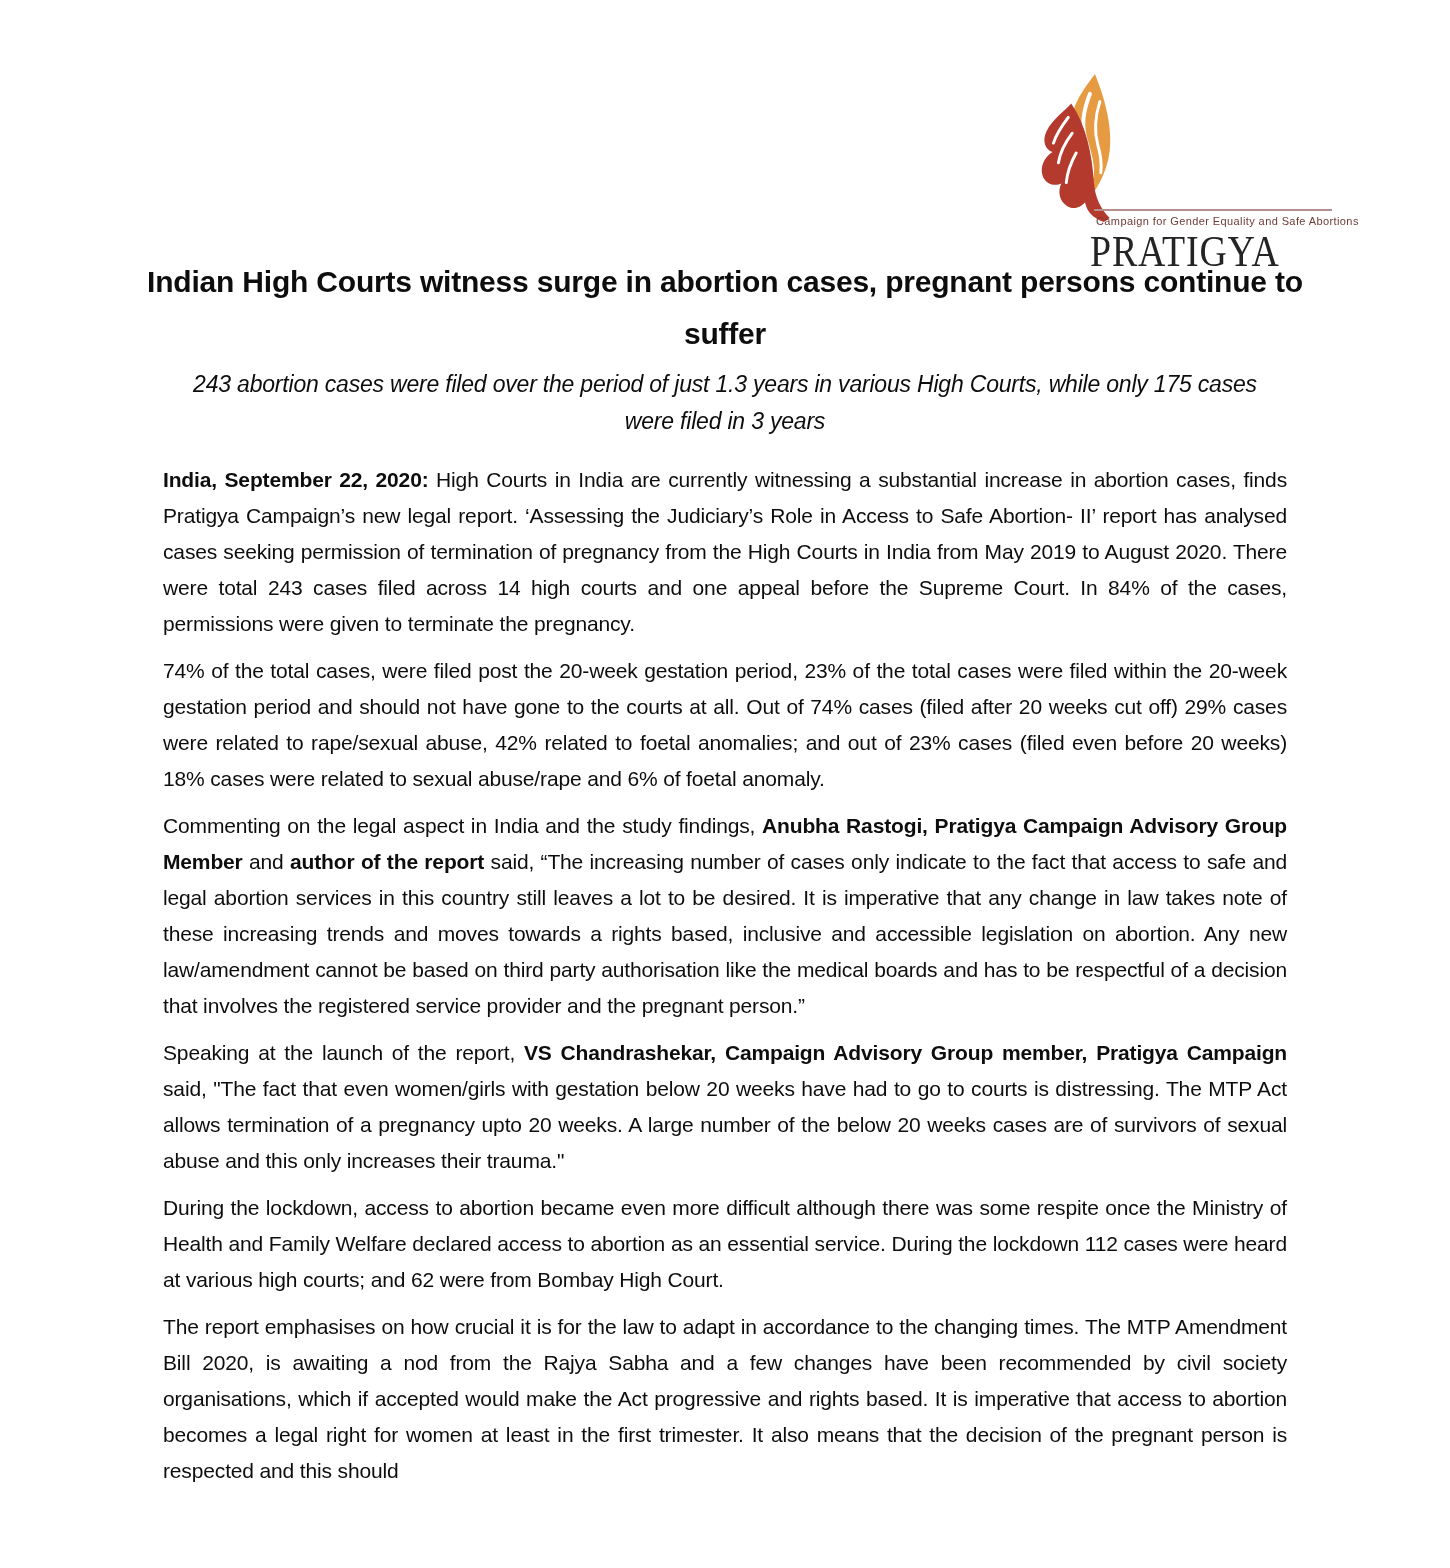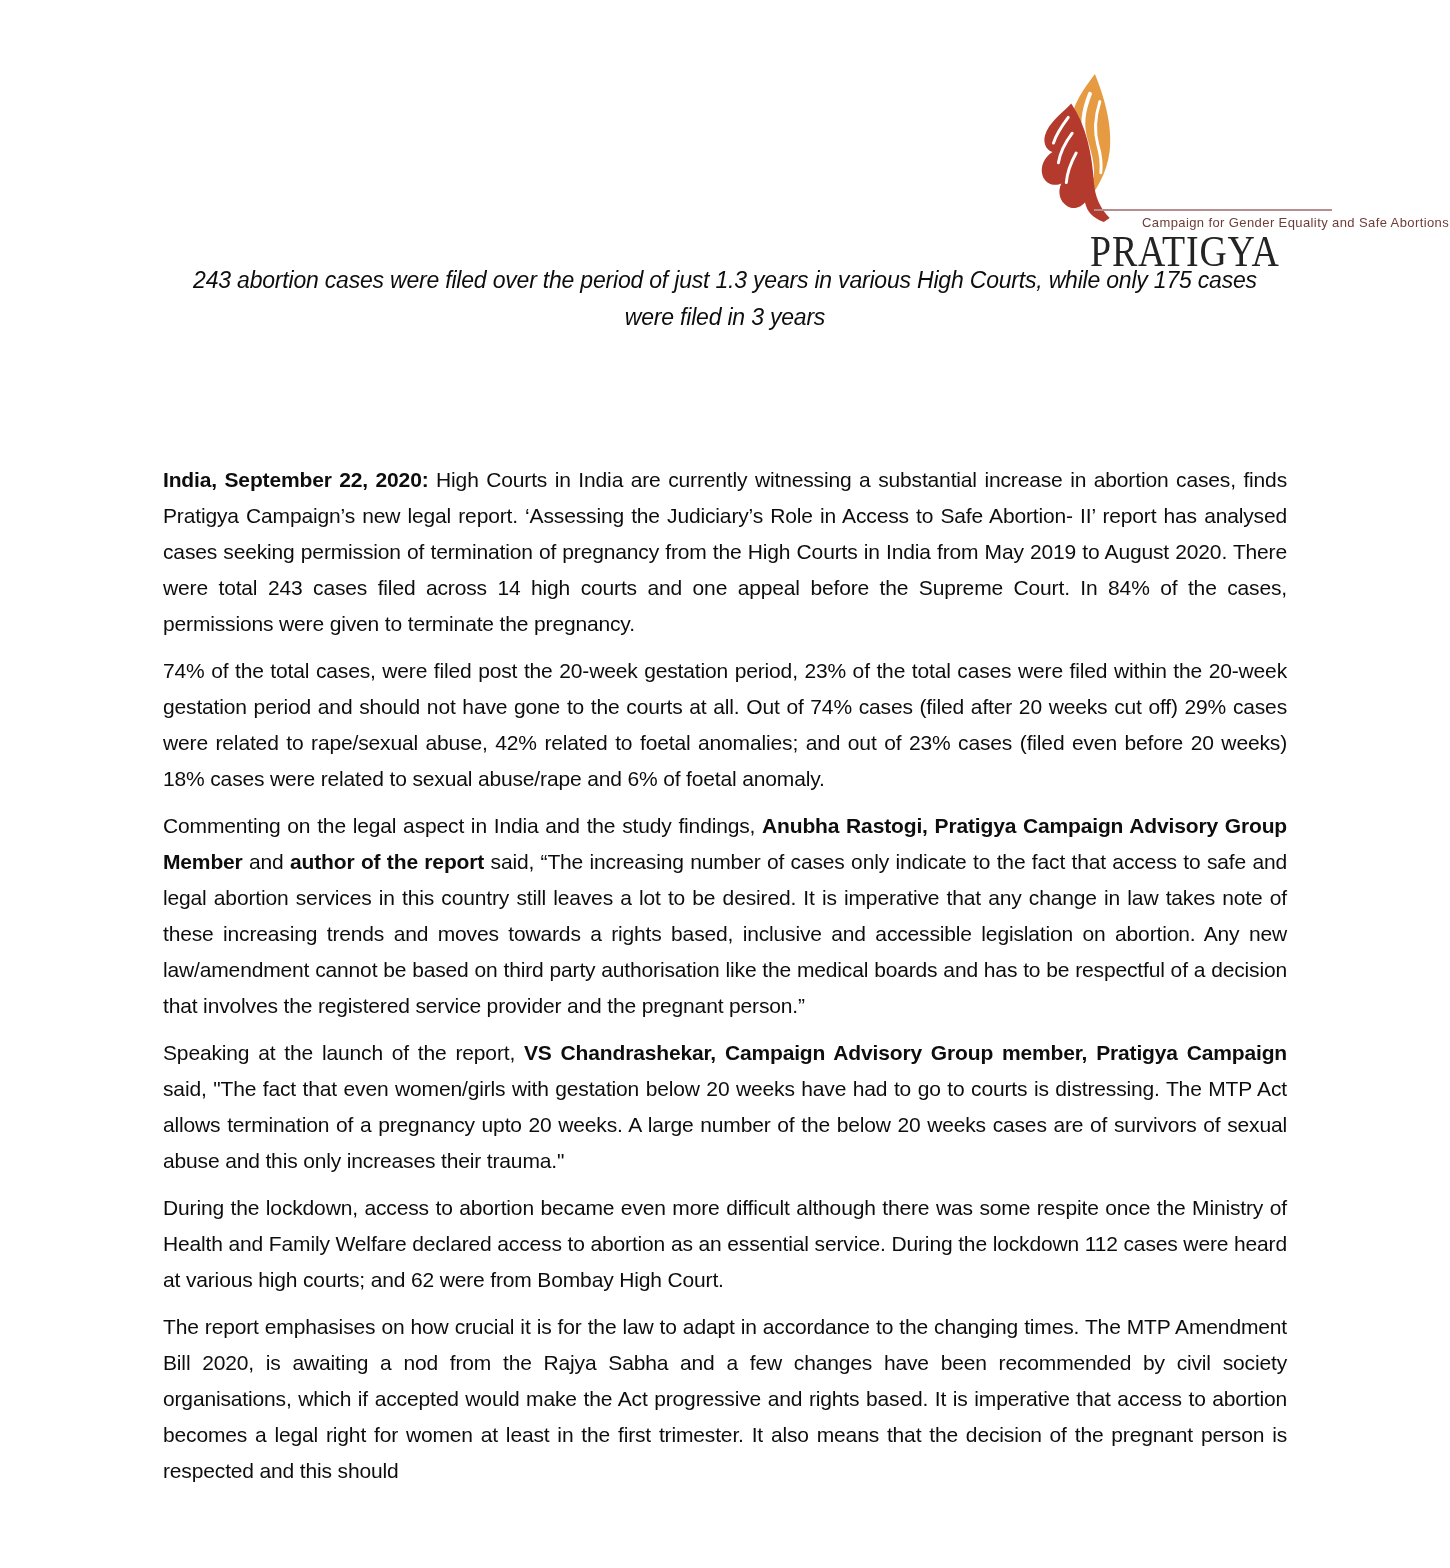--- a/index.html
+++ b/index.html
@@ -46,25 +46,24 @@
     left:56px;
     top:137px;
     width:238px;
     height:2px;
     background:#b58f90;
   }
   .brand-tagline{
     position:absolute;
     left:58px;
     top:143px;
-    font-size:13px;
+    font-size:11px;
     letter-spacing:0.4px;
     color:#6e3b36;
     white-space:nowrap;
-    margin-left:46px;
   }
 
   
   .headline{
     position:absolute;
     left:0;
     right:0;
     top:256px;
     text-align:center;
   }
@@ -135,20 +134,21 @@
       <path fill="none" stroke="#ffffff" stroke-width="3" stroke-linecap="round" d="M30,44 C24,52 18,60 15,70"></path>
       <path fill="none" stroke="#ffffff" stroke-width="3" stroke-linecap="round" d="M34,60 C28,68 22,78 20,90"></path>
       <path fill="none" stroke="#ffffff" stroke-width="3" stroke-linecap="round" d="M38,80 C33,89 29,99 28,110"></path>
     </svg>
     <div class="brand-text">PRATIGYA</div>
     <div class="brand-underline"></div>
     <div class="brand-tagline">Campaign for Gender Equality and Safe Abortions</div>
   </div>
 
   <div class="headline">
+    <h1>Indian High Courts witness surge in abortion cases, pregnant persons continue to suffer</h1>
     <div class="subtitle">243 abortion cases were filed over the period of just 1.3 years in various High Courts, while only 175 cases were filed in 3 years</div>
   </div>
 
   <div class="body-text">
       <p><b>India, September 22, 2020: </b><span>High Courts in India are currently witnessing a substantial increase in abortion cases, finds Pratigya Campaign’s new legal report. ‘Assessing the Judiciary’s Role in Access to Safe Abortion- II’ report has analysed cases seeking permission of termination of pregnancy from the High Courts in India from May 2019 to August 2020. There were total 243 cases filed across 14 high courts and one appeal before the Supreme Court. In 84% of the cases, permissions were given to terminate the pregnancy.</span></p>
       <p><span>74% of the total cases, were filed post the 20-week gestation period, 23% of the total cases were filed within the 20-week gestation period and should not have gone to the courts at all. Out of 74% cases (filed after 20 weeks cut off) 29% cases were related to rape/sexual abuse, 42% related to foetal anomalies; and out of 23% cases (filed even before 20 weeks) 18% cases were related to sexual abuse/rape and 6% of foetal anomaly.</span></p>
       <p><span>Commenting on the legal aspect in India and the study findings, </span><b>Anubha Rastogi, Pratigya Campaign Advisory Group Member</b><span> and </span><b>author of the report</b><span> said, “The increasing number of cases only indicate to the fact that access to safe and legal abortion services in this country still leaves a lot to be desired. It is imperative that any change in law takes note of these increasing trends and moves towards a rights based, inclusive and accessible legislation on abortion. Any new law/amendment cannot be based on third party authorisation like the medical boards and has to be respectful of a decision that involves the registered service provider and the pregnant person.”</span></p>
       <p><span>Speaking at the launch of the report, </span><b>VS Chandrashekar, Campaign Advisory Group member, Pratigya Campaign</b><span> said, "The fact that even women/girls with gestation below 20 weeks have had to go to courts is distressing.  The MTP Act allows termination of a pregnancy upto 20 weeks. A large number of the below 20 weeks cases are of survivors of sexual abuse and this only increases their trauma."</span></p>
       <p><span>During the lockdown, access to abortion became even more difficult although there was some respite once the Ministry of Health and Family Welfare declared access to abortion as an essential service. During the lockdown 112 cases were heard at various high courts; and 62 were from Bombay High Court.</span></p>
       <p><span>The report emphasises on how crucial it is for the law to adapt in accordance to the changing times. The MTP Amendment Bill 2020, is awaiting a nod from the Rajya Sabha and a few changes have been recommended by civil society organisations, which if accepted would make the Act progressive and rights based. It is imperative that access to abortion becomes a legal right for women at least in the first trimester. It also means that the decision of the pregnant person is respected and this should</span></p>

